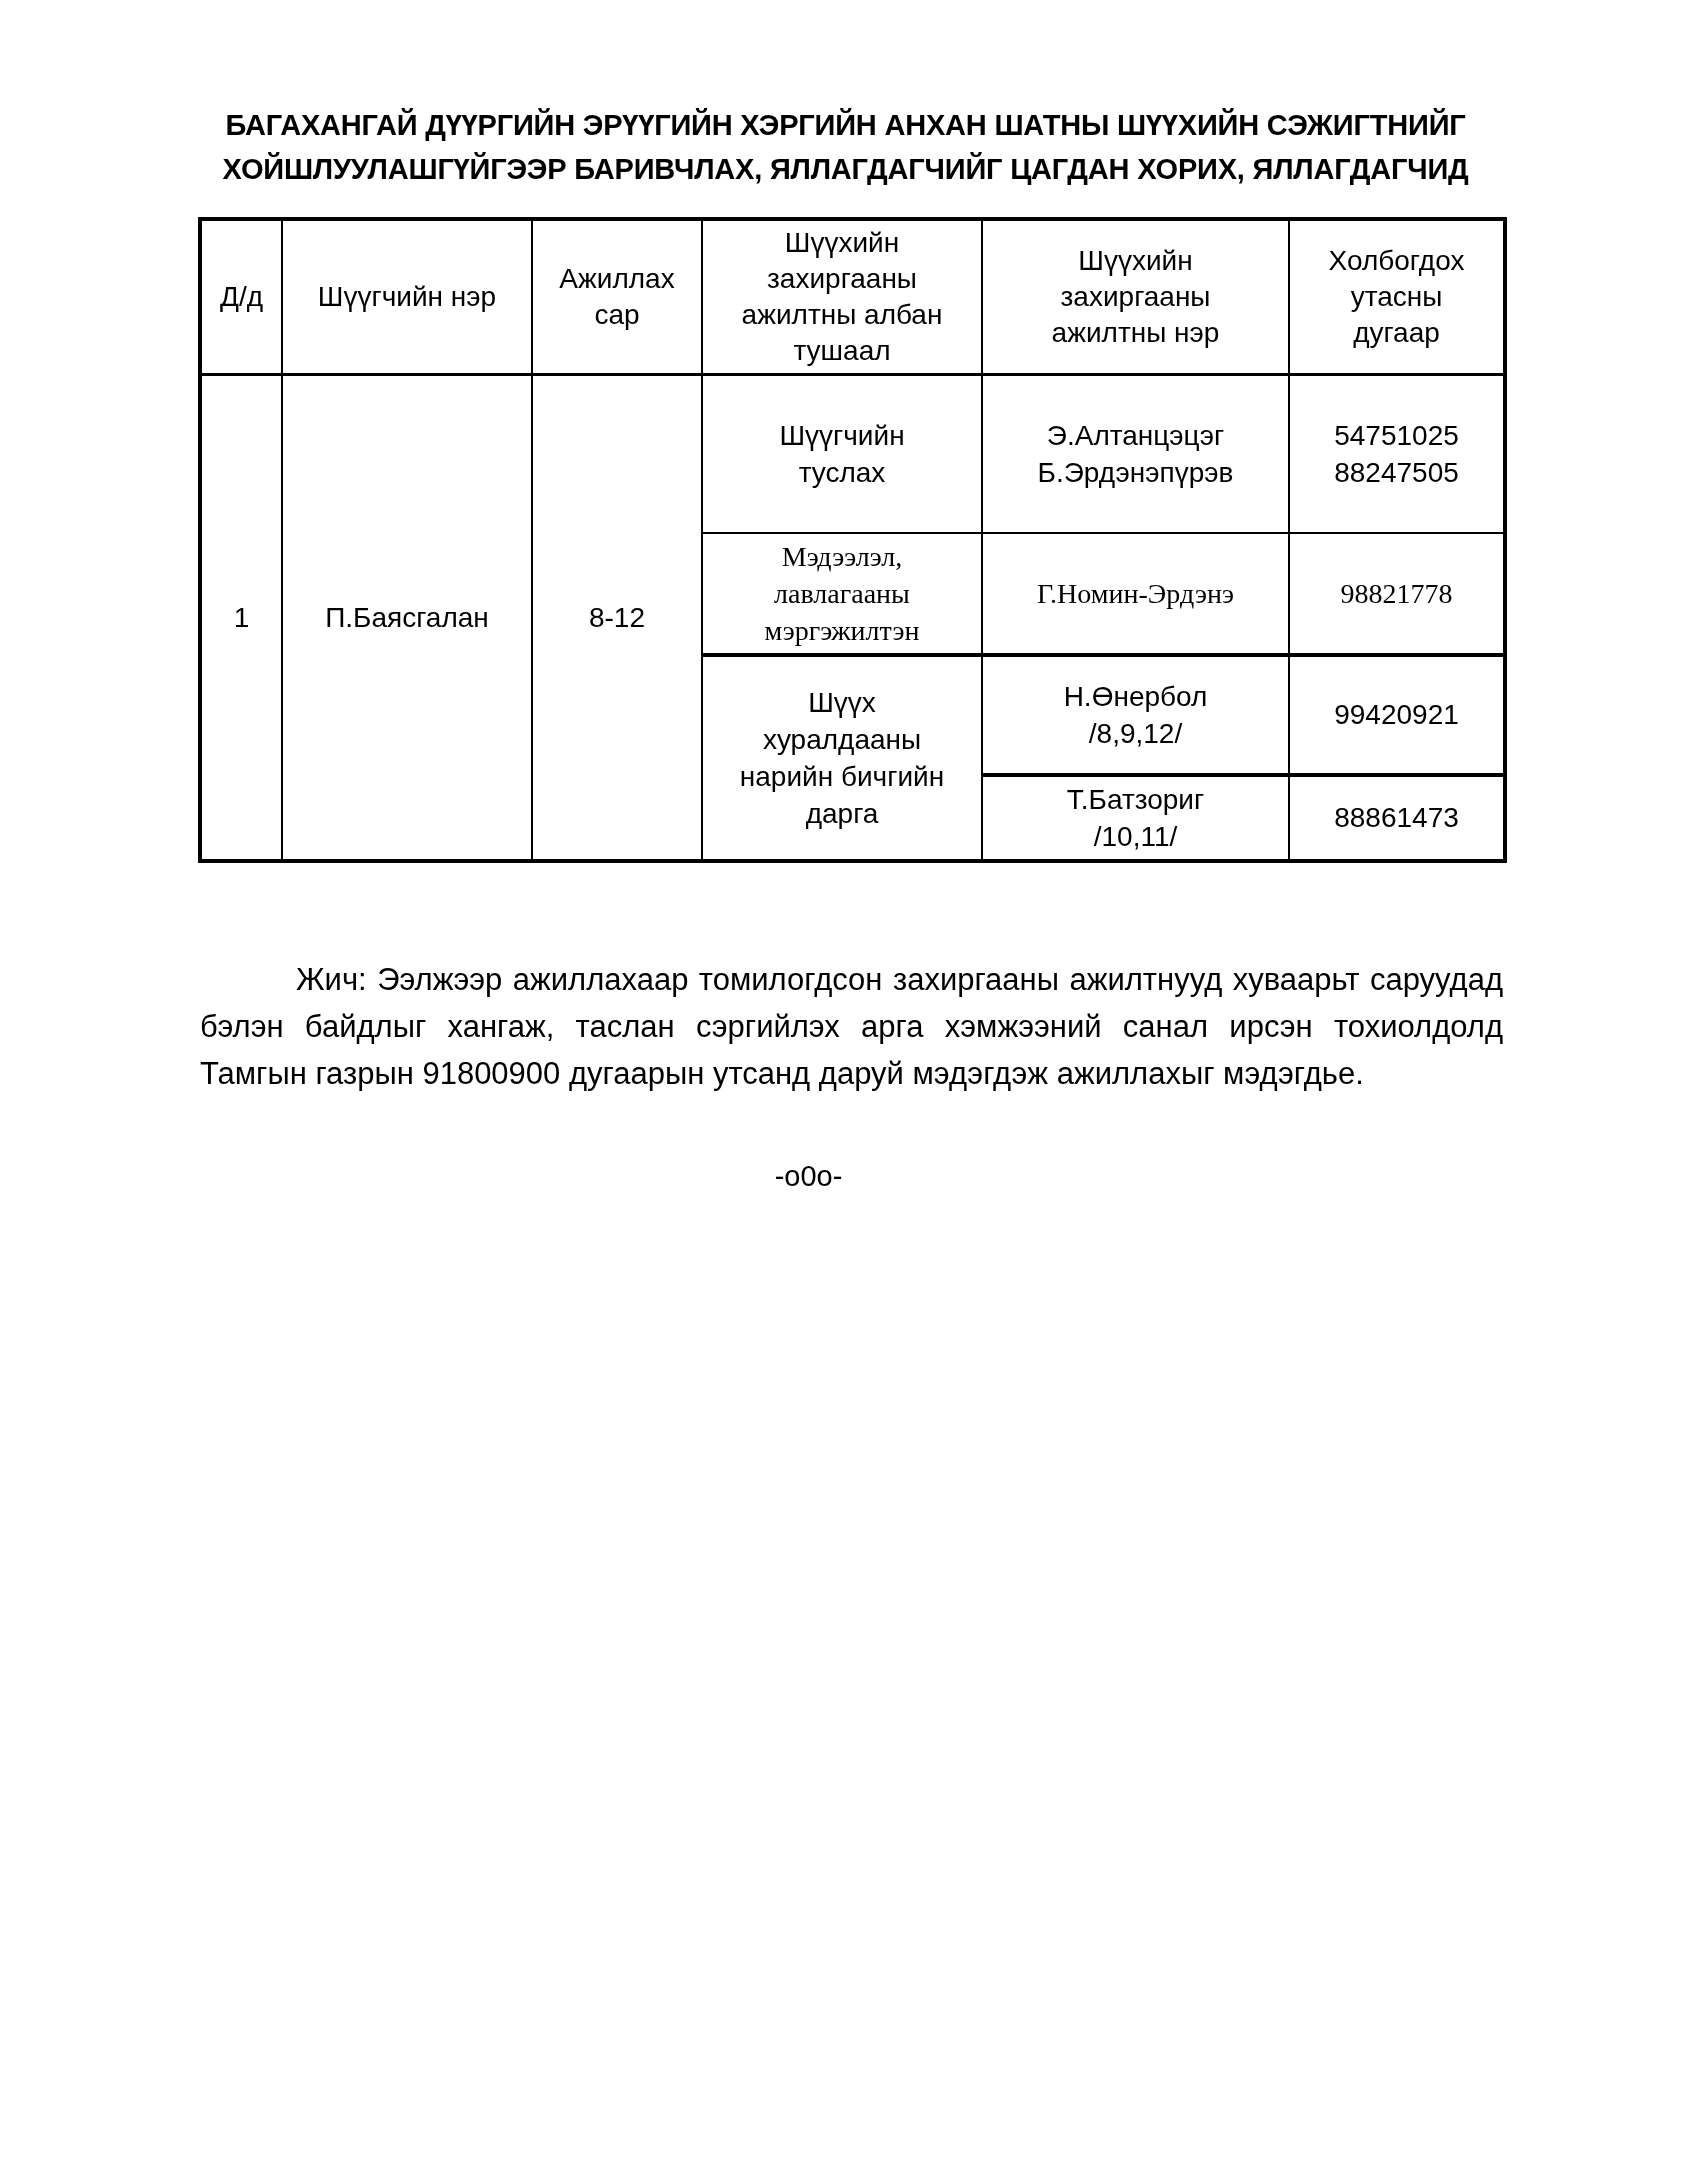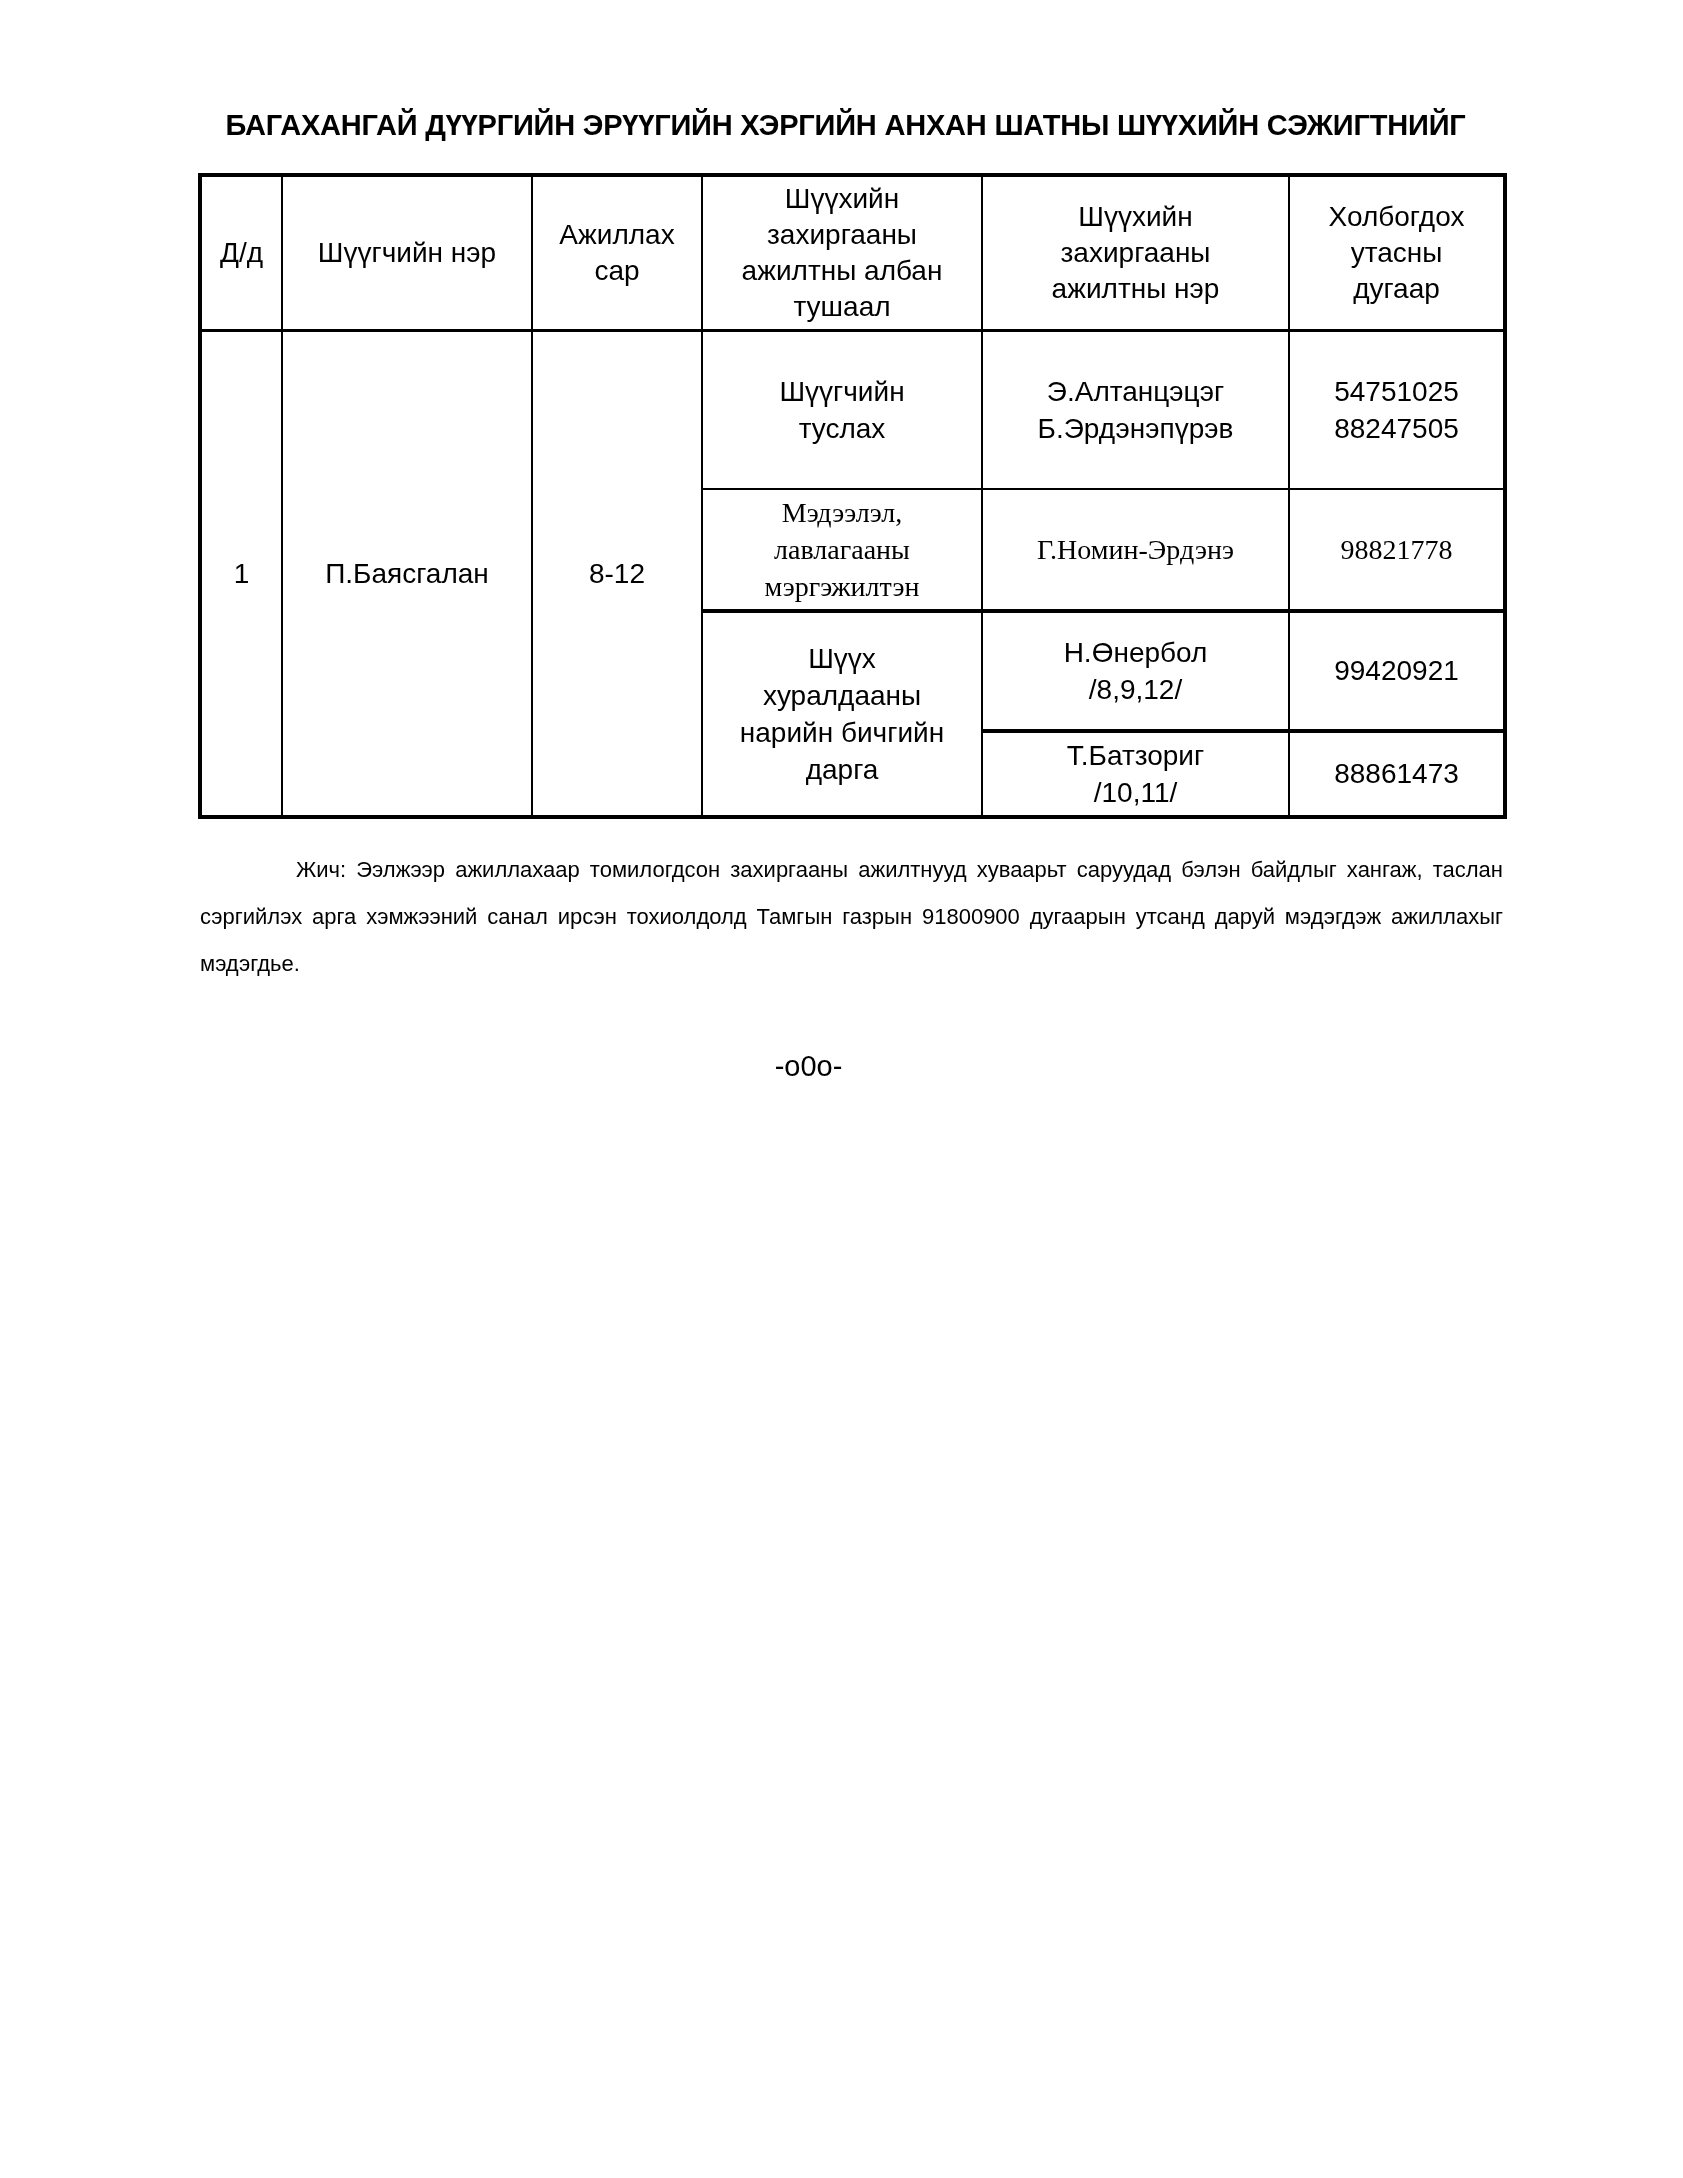--- a/index.html
+++ b/index.html
@@ -42,42 +42,43 @@
   }
   table.schedule th { border-bottom-width: 3px; line-height: 36px; }
   tr.row-head { height: 154px; }
   tr.row-a { height: 158px; }
   tr.row-b { height: 108px; font-family: Liberation Serif, serif; }
   tr.row-c { height: 120px; }
   tr.row-d { height: 86px; }
   tr.row-c td, tr.row-d td { border-top-width: 4px; }
 
   .note {
-    margin: 27px 0 0 200px;
+    margin: 93px 0 0 200px;
     width: 1303px;
-    font-size: 22px;
+    font-size: 31px;
     line-height: 47px;
     text-align: justify;
     text-indent: 96px;
   }
   .omark {
     margin-top: 59px;
     text-align: center;
     font-size: 29px;
     line-height: 40px;
     transform: translateX(-33px);
   }
 </style>
 </head>
 <body>
 
 <div>
 
   <div class="title">
     <div class="tline">БАГАХАНГАЙ ДҮҮРГИЙН ЭРҮҮГИЙН ХЭРГИЙН АНХАН ШАТНЫ ШҮҮХИЙН СЭЖИГТНИЙГ</div>
+    <div class="tline">ХОЙШЛУУЛАШГҮЙГЭЭР БАРИВЧЛАХ, ЯЛЛАГДАГЧИЙГ ЦАГДАН ХОРИХ, ЯЛЛАГДАГЧИД</div>
   </div>
 
   <table class="schedule">
     <colgroup>
       <col style="width:82px">
       <col style="width:250px">
       <col style="width:170px">
       <col style="width:280px">
       <col style="width:307px">
       <col style="width:216px">

